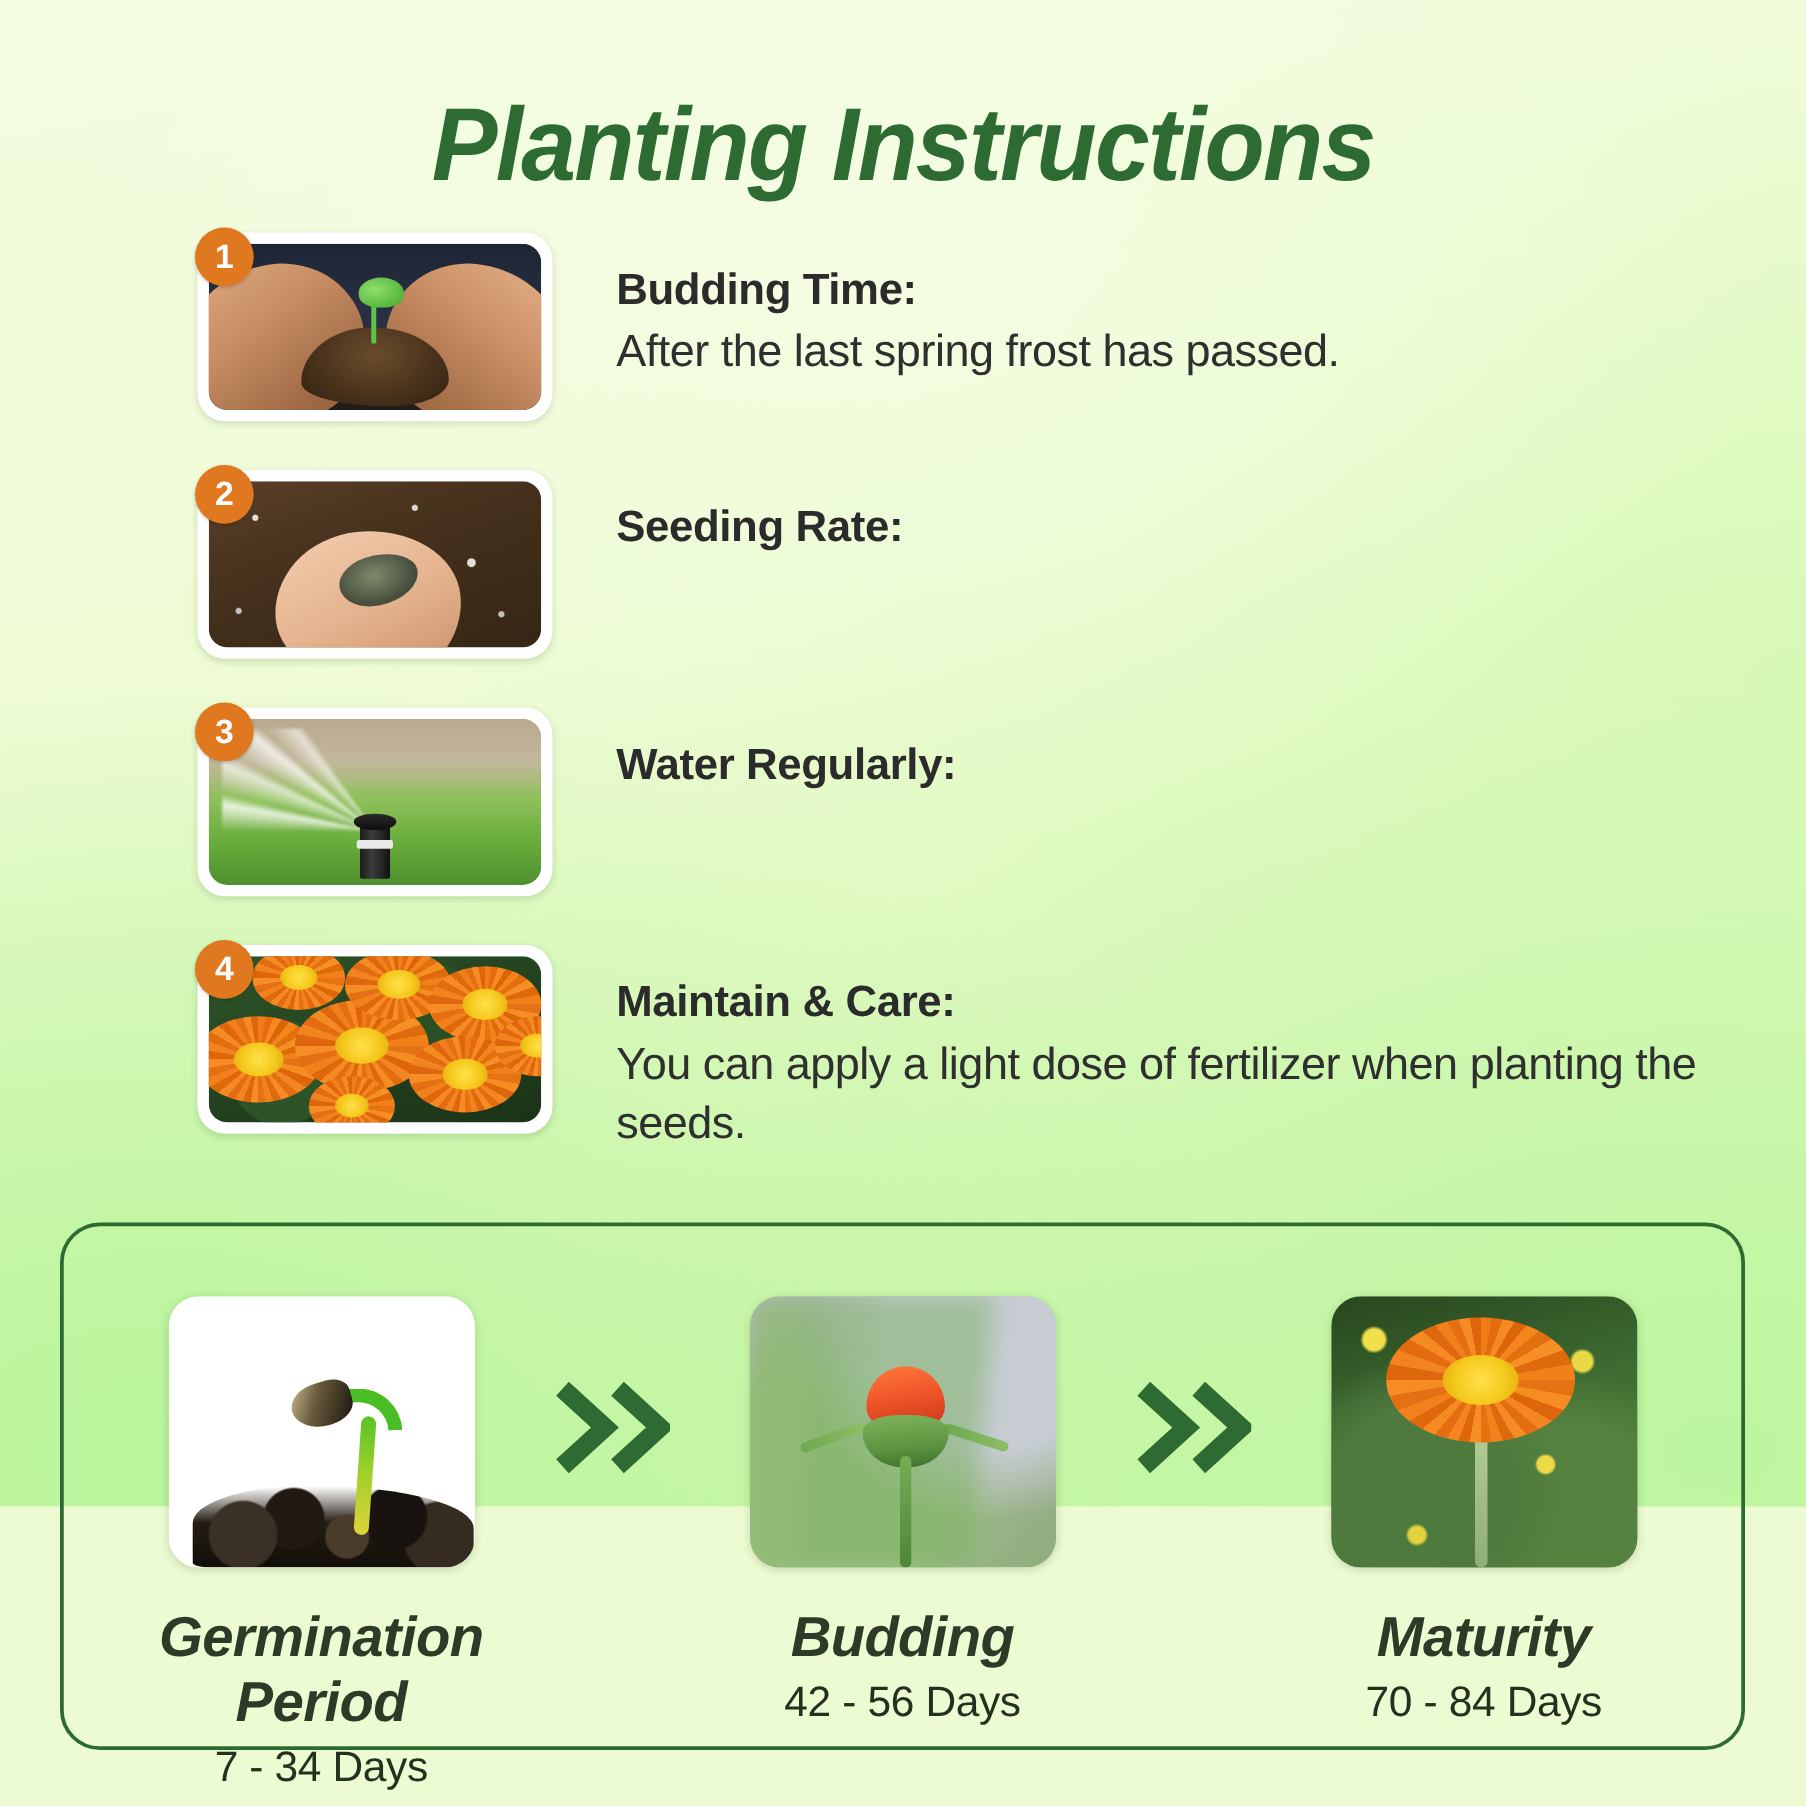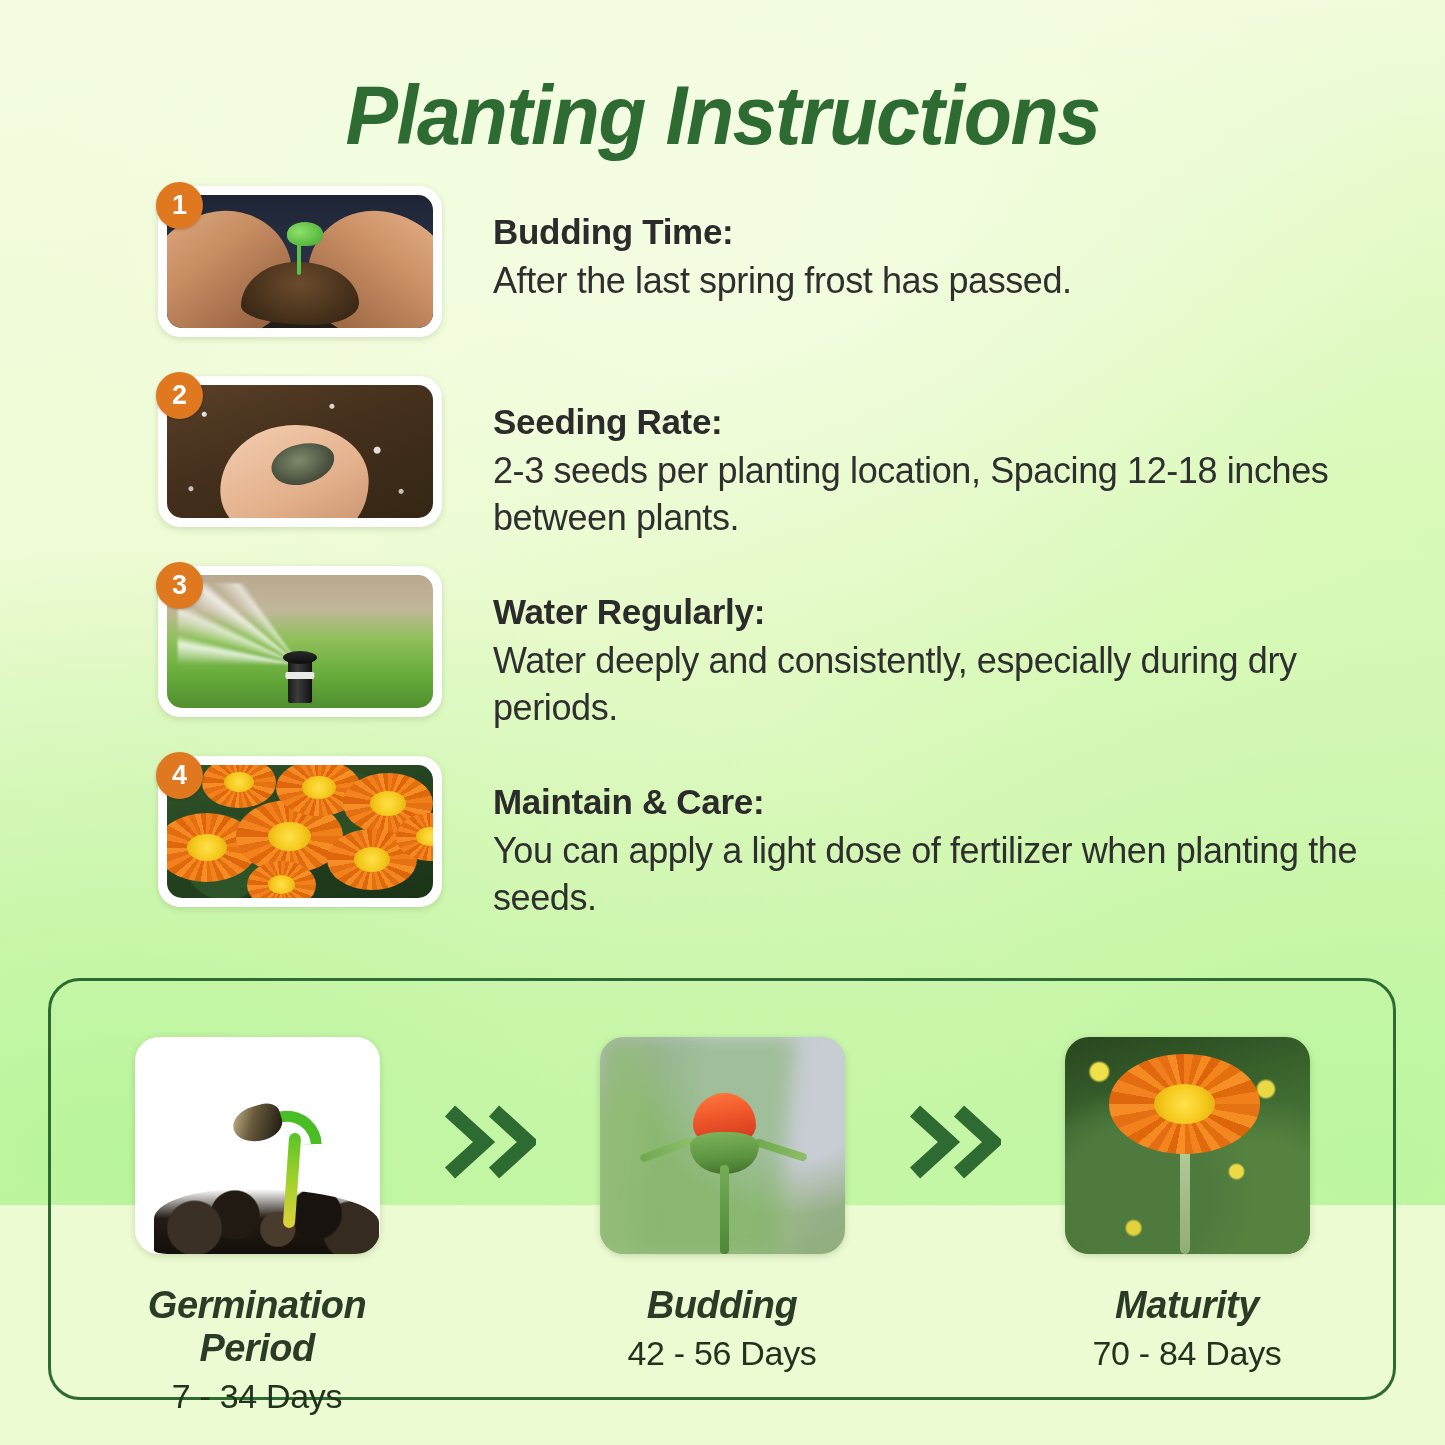--- a/index.html
+++ b/index.html
@@ -100,21 +100,21 @@
   .stage-imgwrap {
     width:245px; height:217px;
     margin:0 auto;
     border-radius:24px;
     overflow:hidden;
     position:relative;
     box-shadow: 0 2px 7px rgba(50,80,30,0.2);
   }
   .stage-label {
     margin-top:30px;
-    font-size:38px;
+    font-size:45px;
     font-weight:bold;
     font-style:italic;
     color:#2c3b28;
     letter-spacing:-0.5px;
   }
   .stage-days {
     margin-top:7px;
     font-size:34px;
     color:#22321f;
     letter-spacing:-0.3px;
@@ -387,40 +387,38 @@
             <div class="art art-seeds">
               <div class="palm"></div>
                 <div class="seedpile"></div>
             </div>
           </div>
         </div>
         <div class="badge">2</div>
       </div>
       <div class="step-text">
         <div class="step-head">Seeding Rate:</div>
-        <div class="step-body">2-3 seeds per planting location, Spacing 12-18 inches between plants.</div>
       </div>
     </div>
 
     <div class="step">
       <div class="step-thumbwrap">
         <div class="thumb-frame">
           <div class="thumb-img">
             <div class="art art-sprinkler">
               <div class="spray"></div>
                 <div class="head"></div>
                 <div class="collar"></div>
             </div>
           </div>
         </div>
         <div class="badge">3</div>
       </div>
       <div class="step-text">
         <div class="step-head">Water Regularly:</div>
-        <div class="step-body">Water deeply and consistently, especially during dry periods.</div>
       </div>
     </div>
 
     <div class="step">
       <div class="step-thumbwrap">
         <div class="thumb-frame">
           <div class="thumb-img">
             <div class="art art-flowers">
               <div class="fl" style="left:-4%;  top:36%; width:38%; height:52%;"></div>
               <div class="fl" style="left:26%;  top:26%; width:40%; height:55%;"></div>

